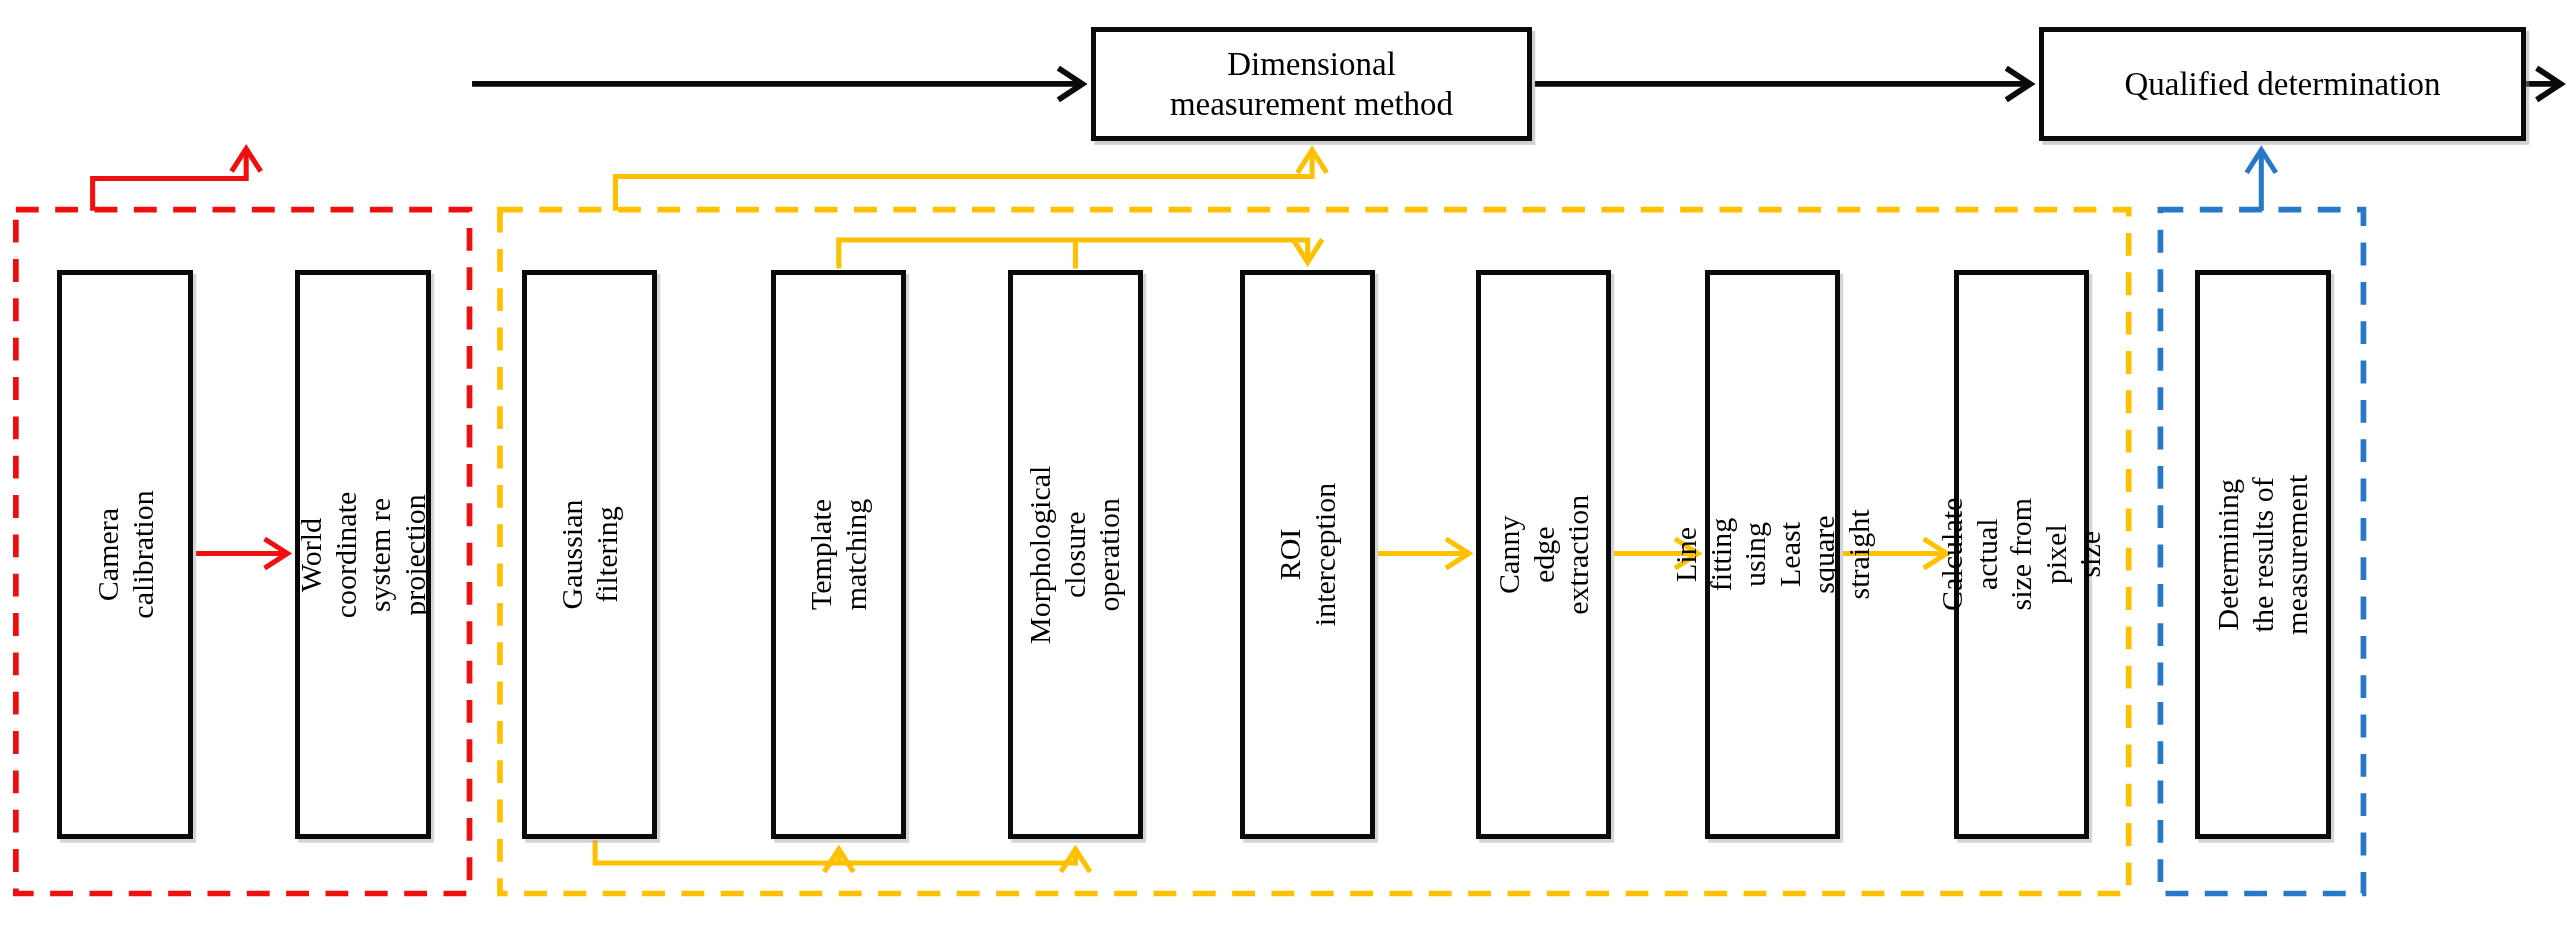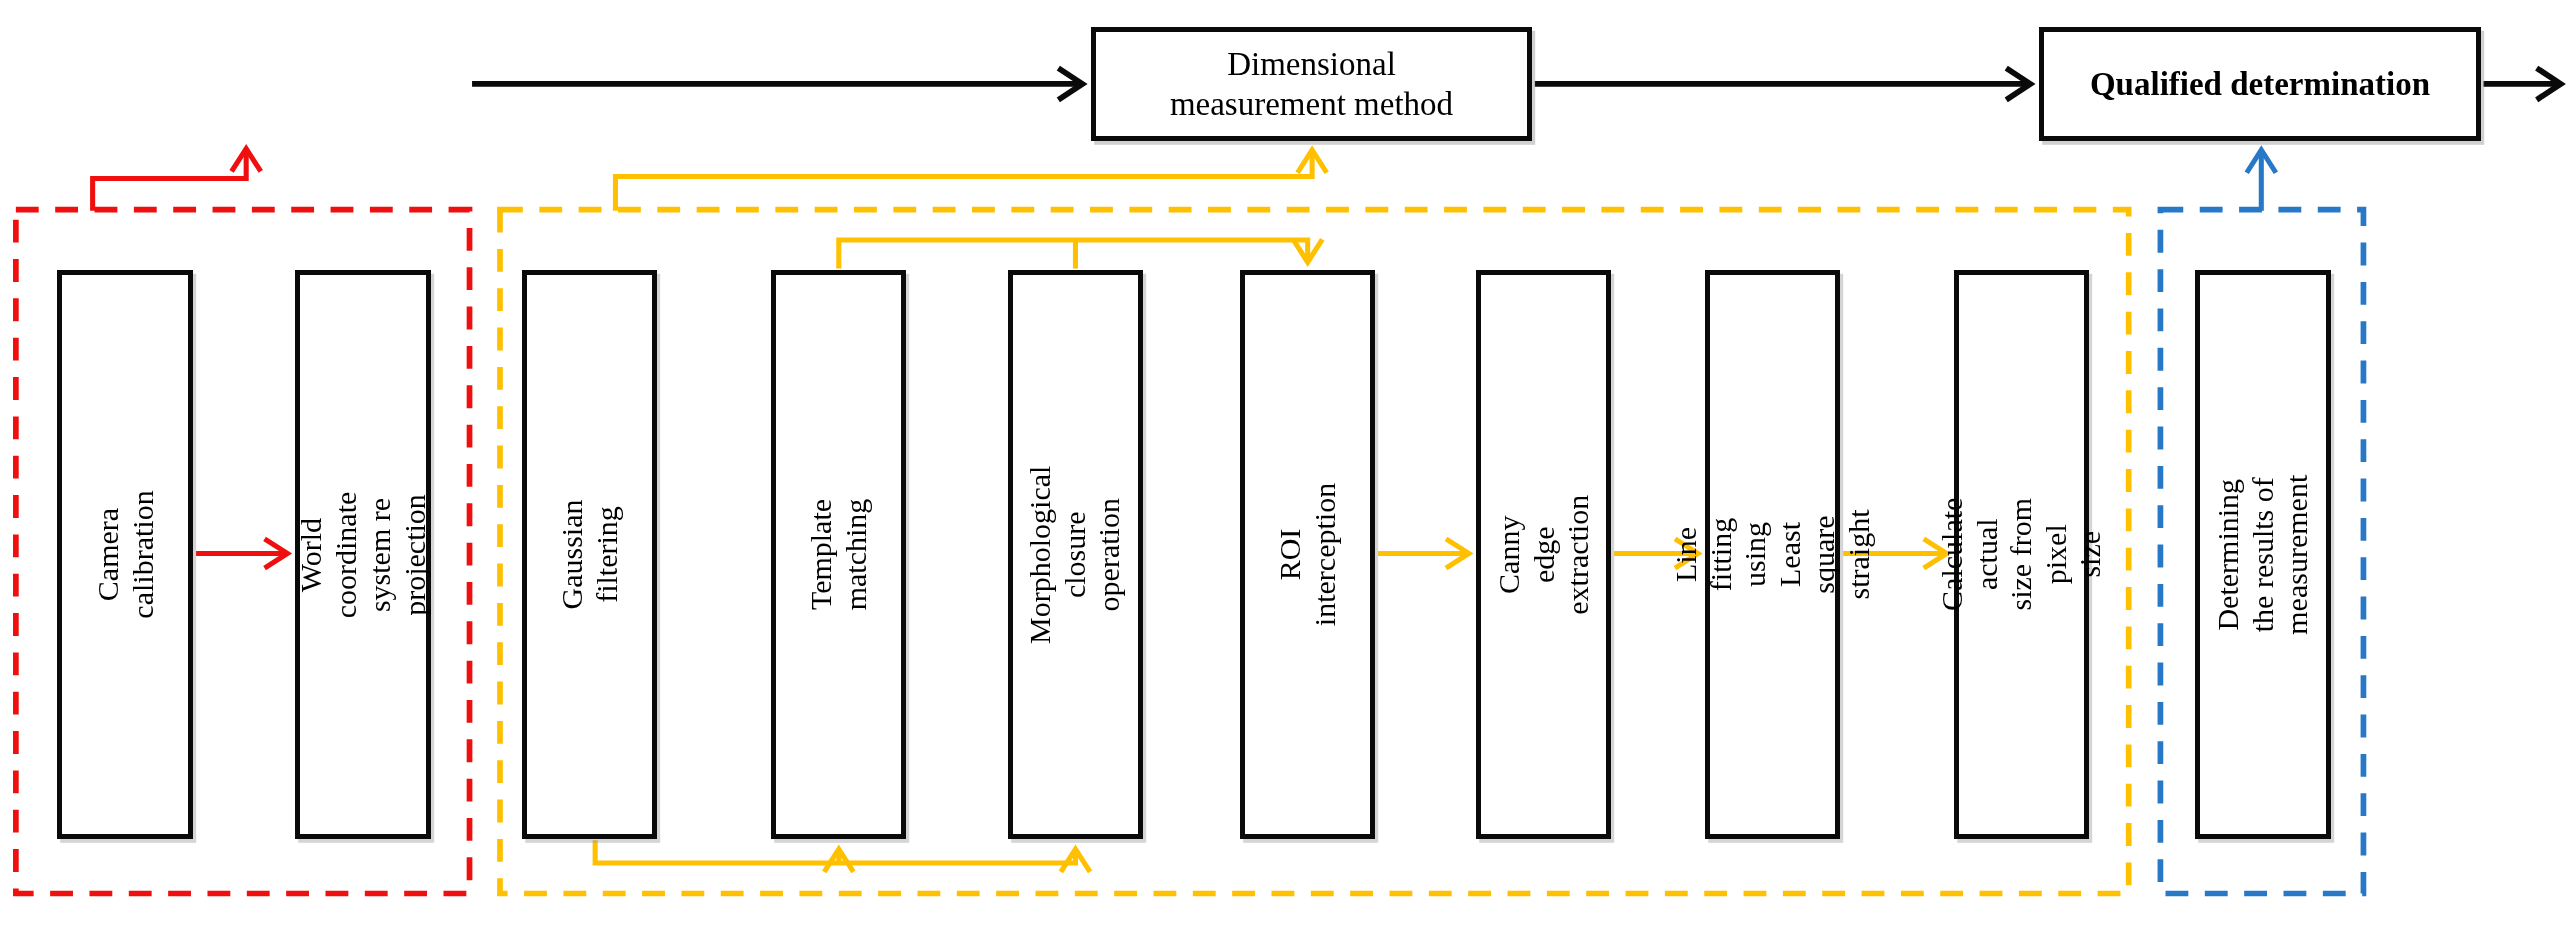--- a/index.html
+++ b/index.html
@@ -78,21 +78,21 @@
     <path d="M 2544 872 H 2676" fill="none" stroke="#ffc000" stroke-width="8" marker-end="url(#ar-yellow)"></path>
     <path d="M 2905 872 H 3068" fill="none" stroke="#ffc000" stroke-width="8" marker-end="url(#ar-yellow)"></path>
 
     <path d="M 3564 332 V 236" fill="none" stroke="#2878c8" stroke-width="8" marker-end="url(#ar-blue)"></path>
   </svg>
 
   <div class="top-box" style="left:1091px;width:441px;">
     <span>Dimensional
 measurement method</span>
   </div>
-  <div class="top-box" style="left:2039px;width:442px;font-weight:bold;">
+  <div class="top-box" style="left:2039px;width:487px;">
     <span>Qualified determination</span>
   </div>
 
   <div class="v-box" style="left:57px;width:136px;">
     <span>Camera calibration</span>
   </div>
   <div class="v-box" style="left:295px;width:136px;">
     <span>World coordinate system re
 projection</span>
   </div>

